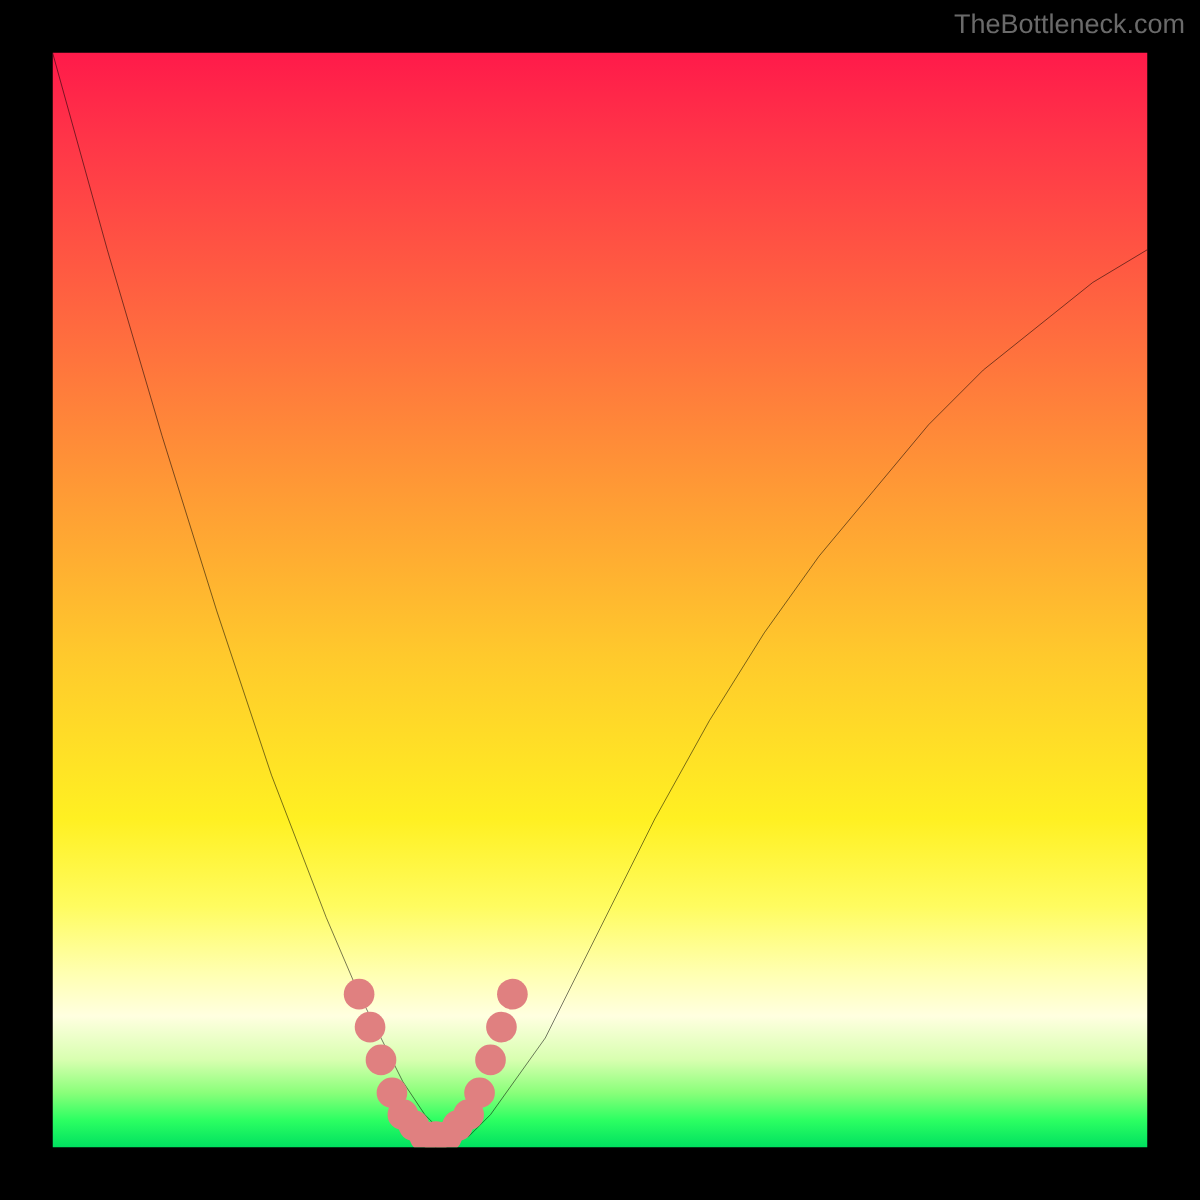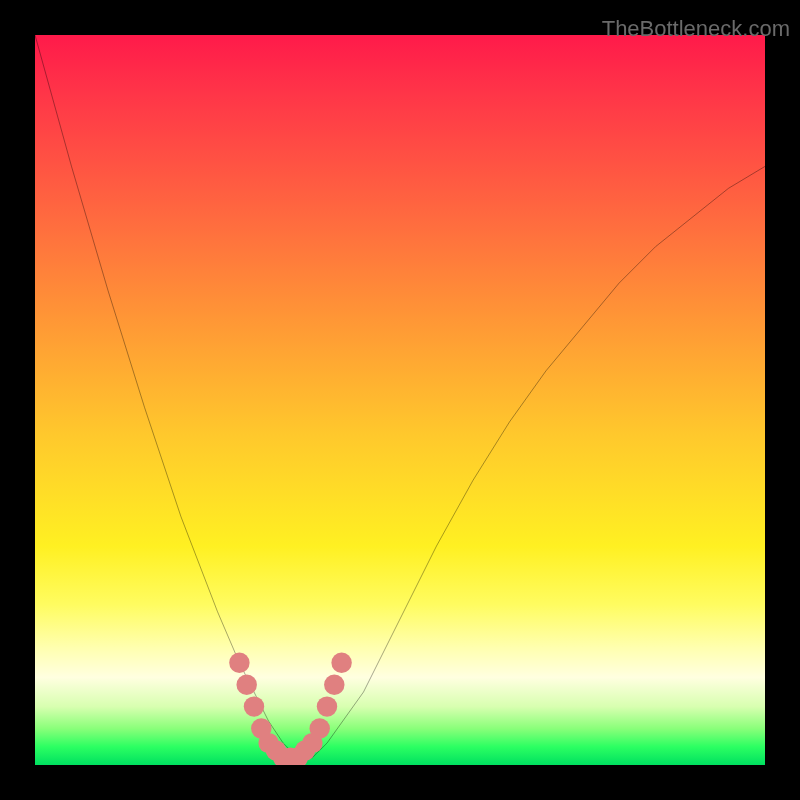--- a/index.html
+++ b/index.html
@@ -6,24 +6,24 @@
     margin: 0;
     padding: 0;
     width: 800px;
     height: 800px;
     background: #000;
     position: relative;
     font-family: Arial, sans-serif;
   }
   .watermark {
     position: absolute;
-    top: 16px;
+    top: 6px;
     right: 10px;
     color: #6a6a6a;
-    font-size: 22px;
+    font-size: 18px;
     z-index: 10;
   }
   .plot-area {
     position: absolute;
     left: 35px;
     top: 35px;
     width: 730px;
     height: 730px;
     overflow: hidden;
   }

